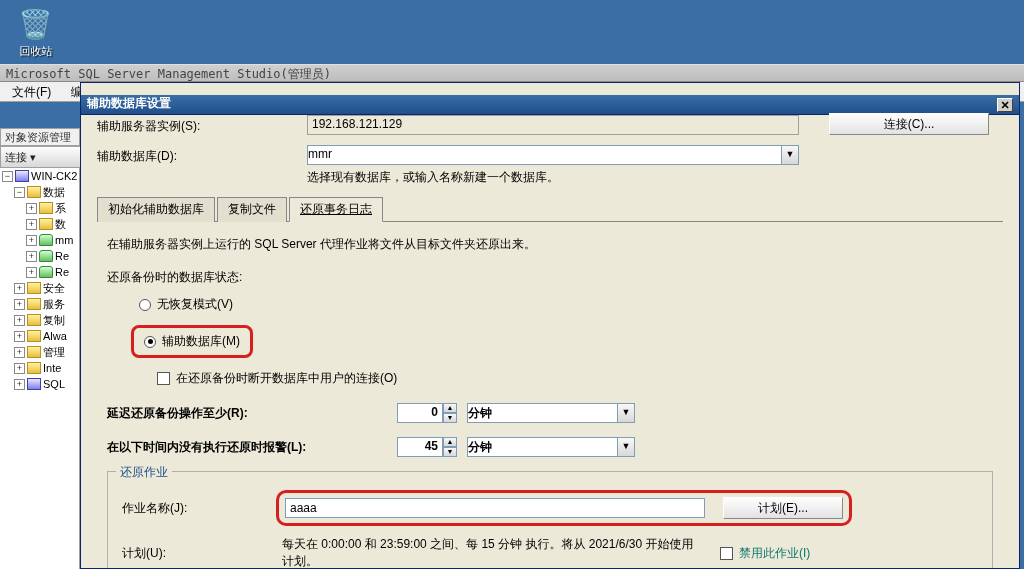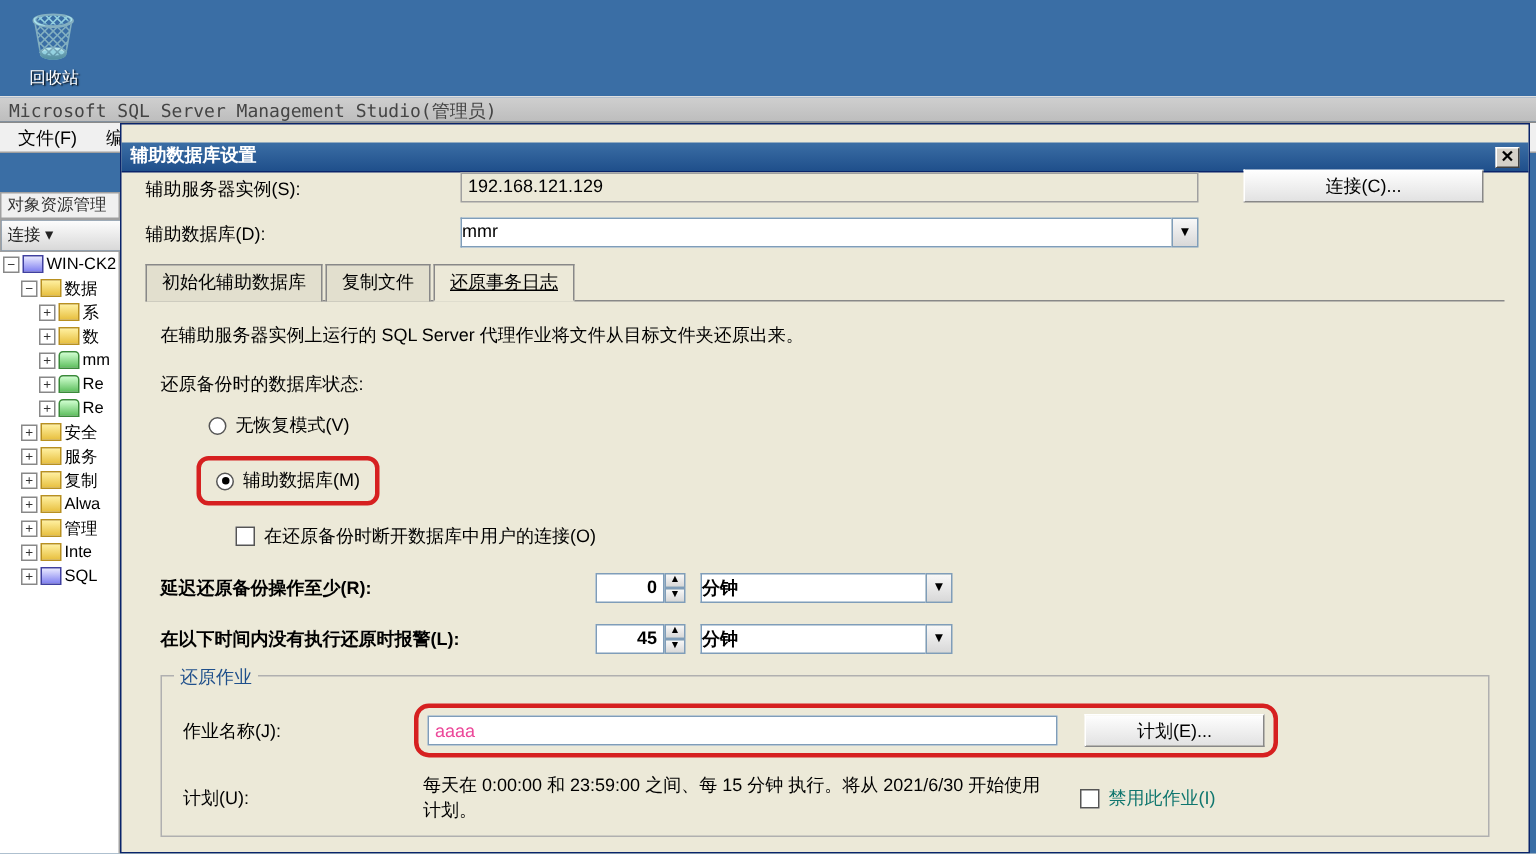--- a/index.html
+++ b/index.html
@@ -49,21 +49,21 @@
 .checkbox { width: 13px; height: 13px; border: 1px solid #555; background: #fff; margin-right: 6px; }
 .field-row { display: flex; align-items: center; margin-bottom: 14px; font-weight: bold; }
 .field-row .lbl2 { width: 290px; color: #000; }
 .spinner { display: flex; }
 .spinner .num { width: 46px; height: 20px; border: 1px solid #7f9db9; background: #fff; color: #000; padding: 1px 4px; text-align: right; }
 .spinner .arrows { display: flex; flex-direction: column; }
 .spinner .arrows div { width: 14px; height: 10px; background: linear-gradient(#f8f8f8,#d8d8d8); border: 1px solid #7f9db9; font-size: 7px; line-height: 7px; text-align: center; color: #000; }
 .fieldset { position: relative; border: 1px solid #b0b0b0; margin-top: 8px; padding: 18px 14px 8px 14px; }
 .fieldset .legend { position: absolute; top: -8px; left: 8px; background: #ece9d8; padding: 0 4px; color: #1f4f8b; }
 .hl-box { border: 3px solid #d62020; border-radius: 10px; padding: 4px 6px; display: flex; align-items: center; }
-.jobname-input { width: 420px; height: 20px; border: 1px solid #7f9db9; background: #fff; color: #ec4899; padding: 1px 4px; margin-right: 18px; }
+.jobname-input { width: 420px; height: 20px; border: 1px solid #7f9db9; background: #fff; color: #000000; padding: 1px 4px; margin-right: 18px; }
 .plan-desc { display: flex; align-items: center; margin-top: 10px; }
 </style>
 </head>
 <body>
 
 <div class="desktop">
   <div class="desktop-icon">
     <div class="bin">🗑️</div>
     <div class="lbl">回收站</div>
   </div>
@@ -179,20 +179,21 @@
       <div class="btn3d" style="width:160px">连接(C)...</div>
     </div>
 
     <div class="row">
       <div class="lbl">辅助数据库(D):</div>
       <div class="select">
         <div class="val" style="width:474px">mmr</div>
         <div class="btn">▼</div>
       </div>
     </div>
+    <div class="hint">选择现有数据库，或输入名称新建一个数据库。</div>
 
     <div class="tabs">
       <div class="tab">初始化辅助数据库</div>
       <div class="tab">复制文件</div>
       <div class="tab active">还原事务日志</div>
     </div>
 
     <div class="tab-content">
       <div class="desc">在辅助服务器实例上运行的 SQL Server 代理作业将文件从目标文件夹还原出来。</div>
 

